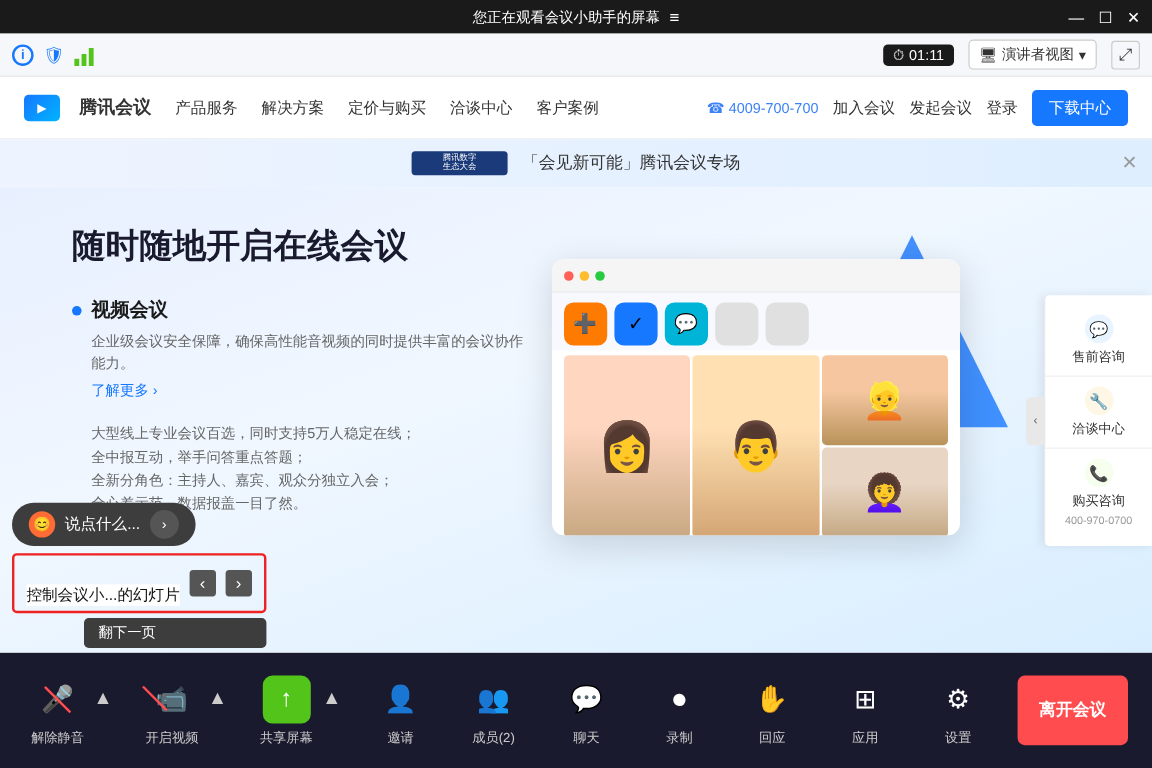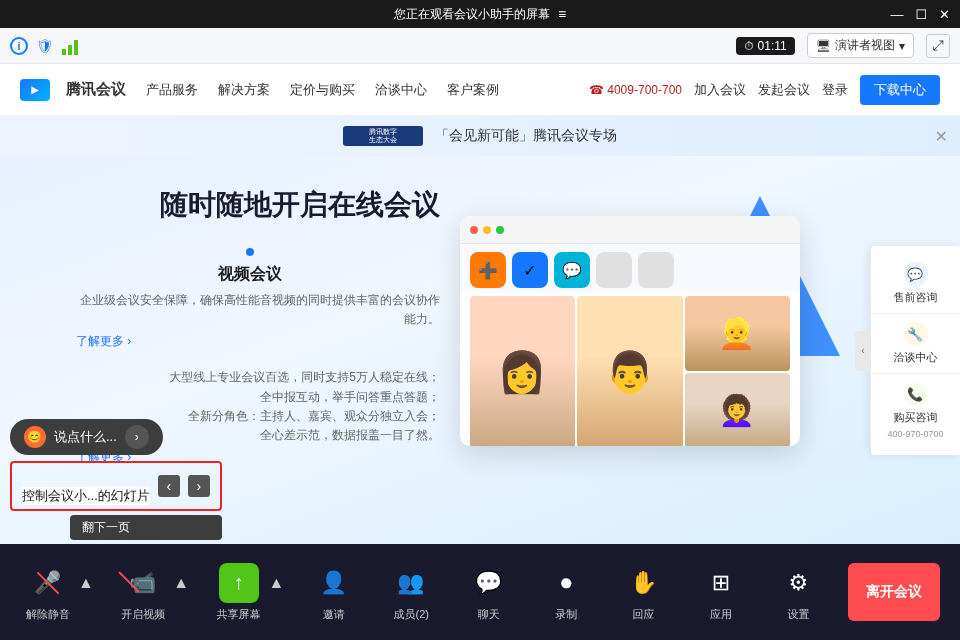--- a/index.html
+++ b/index.html
@@ -170,21 +170,21 @@
     .nav-links span { cursor: pointer; }
     .nav-right {
       position: absolute;
       right: 20px;
       display: flex;
       align-items: center;
       gap: 12px;
       font-size: 13px;
       color: #333;
     }
-    .nav-phone { font-size: 12px; color: #b91c1c; }
+    .nav-phone { font-size: 12px; color: #3b82f6; }
     .nav-btn-join, .nav-btn-start, .nav-btn-login {
       cursor: pointer;
       font-size: 13px;
       color: #333;
     }
     .nav-btn-download {
       background: #1677ff;
       color: #fff;
       border: none;
       border-radius: 4px;
@@ -232,40 +232,38 @@
       height: 388px;
       background: linear-gradient(160deg, #e8f0ff 0%, #f0f7ff 40%, #d8eeff 100%);
       display: flex;
       align-items: flex-start;
       padding: 30px 60px;
       position: relative;
     }
     .hero-left {
       width: 380px;
       flex-shrink: 0;
-      text-align: right;
     }
     .hero-title {
       font-size: 28px;
       font-weight: bold;
       color: #1a1a2e;
       margin-bottom: 24px;
     }
     .hero-feature {
       margin-bottom: 18px;
     }
     .hero-feature-title {
       font-size: 16px;
       font-weight: bold;
       color: #1a1a1a;
       display: flex;
       align-items: center;
       gap: 8px;
       margin-bottom: 6px;
-      flex-direction: column;
     }
     .feature-dot {
       width: 8px; height: 8px;
       background: #1677ff;
       border-radius: 50%;
       flex-shrink: 0;
     }
     .hero-feature-desc {
       font-size: 12px;
       color: #666;

